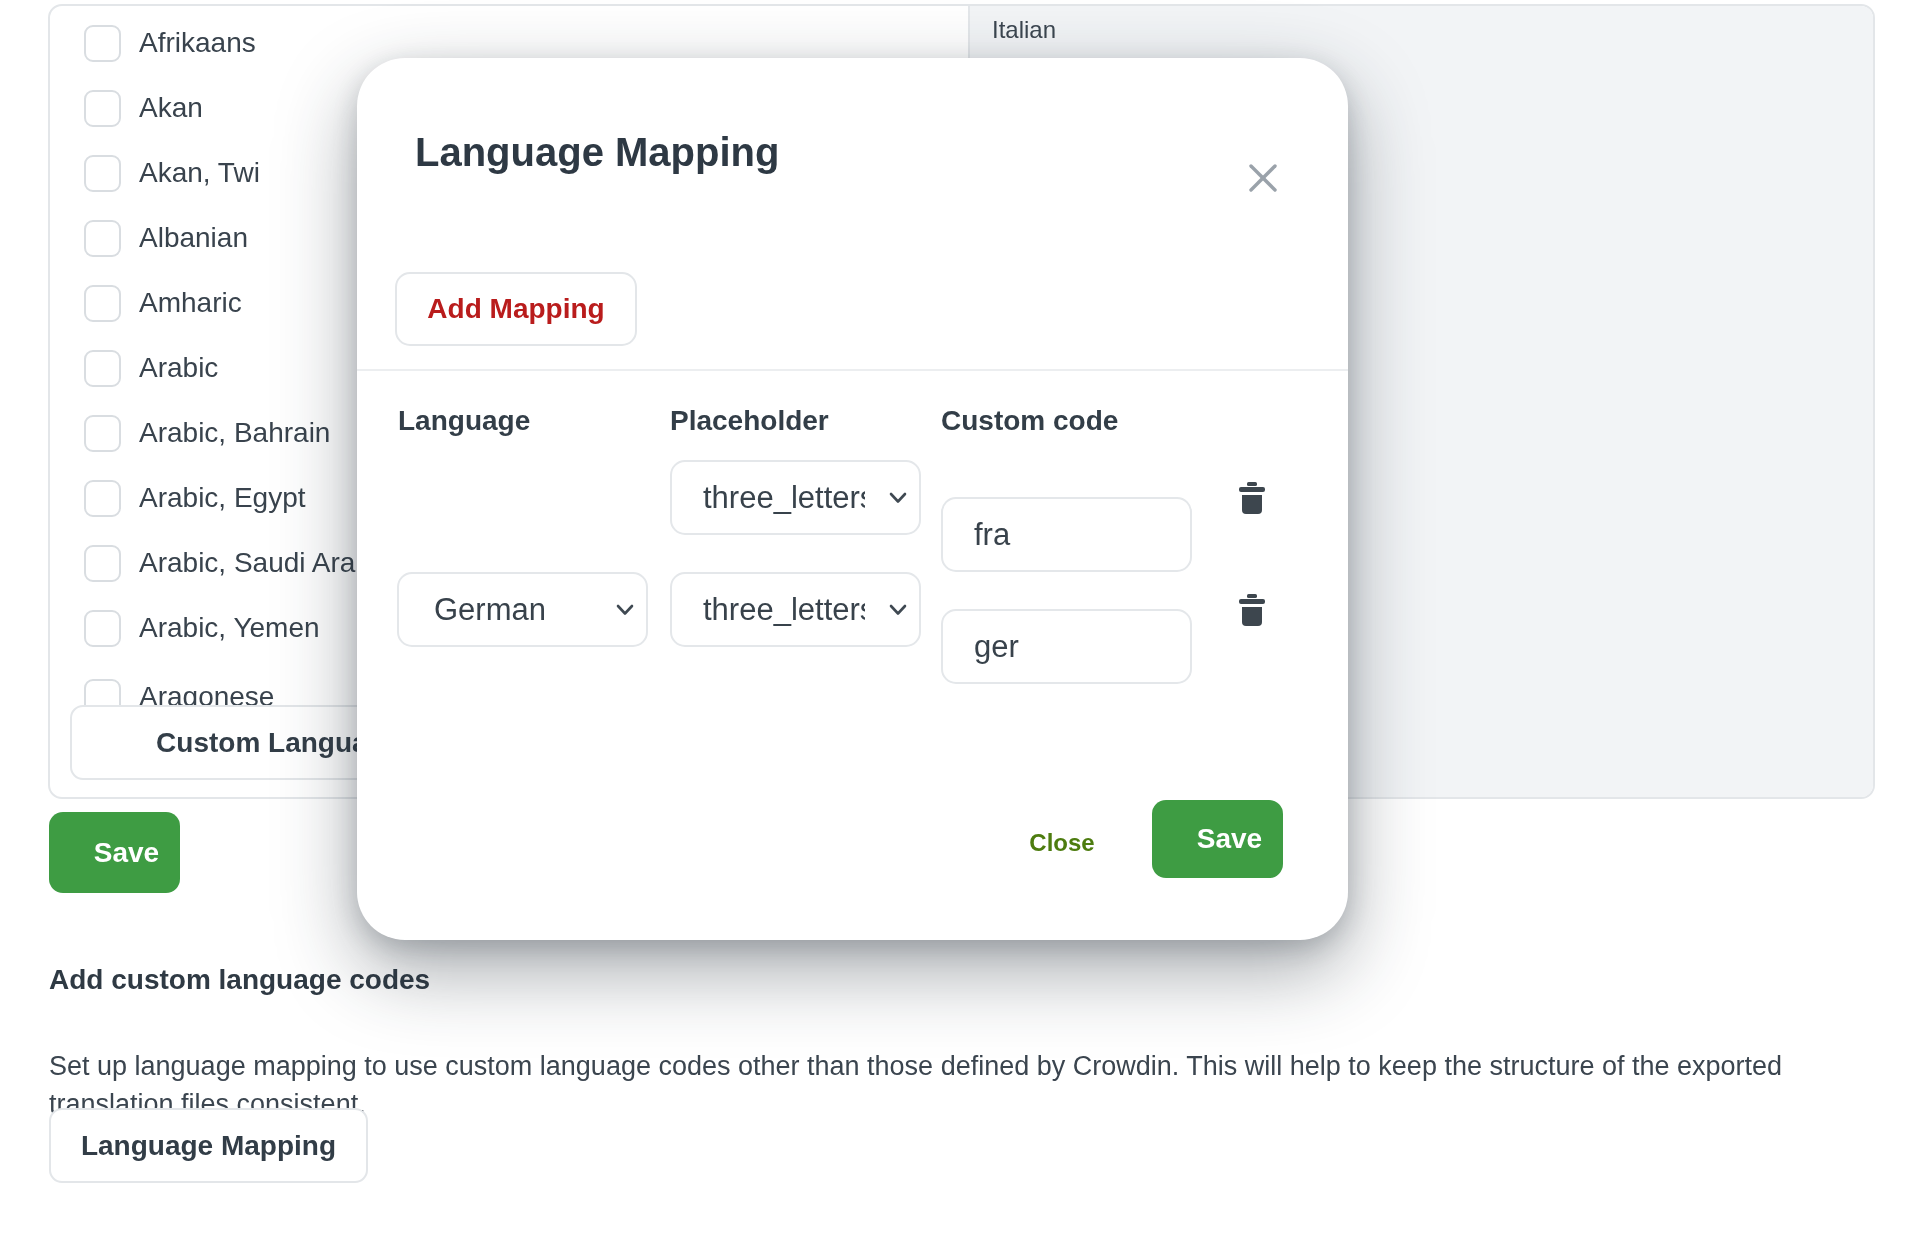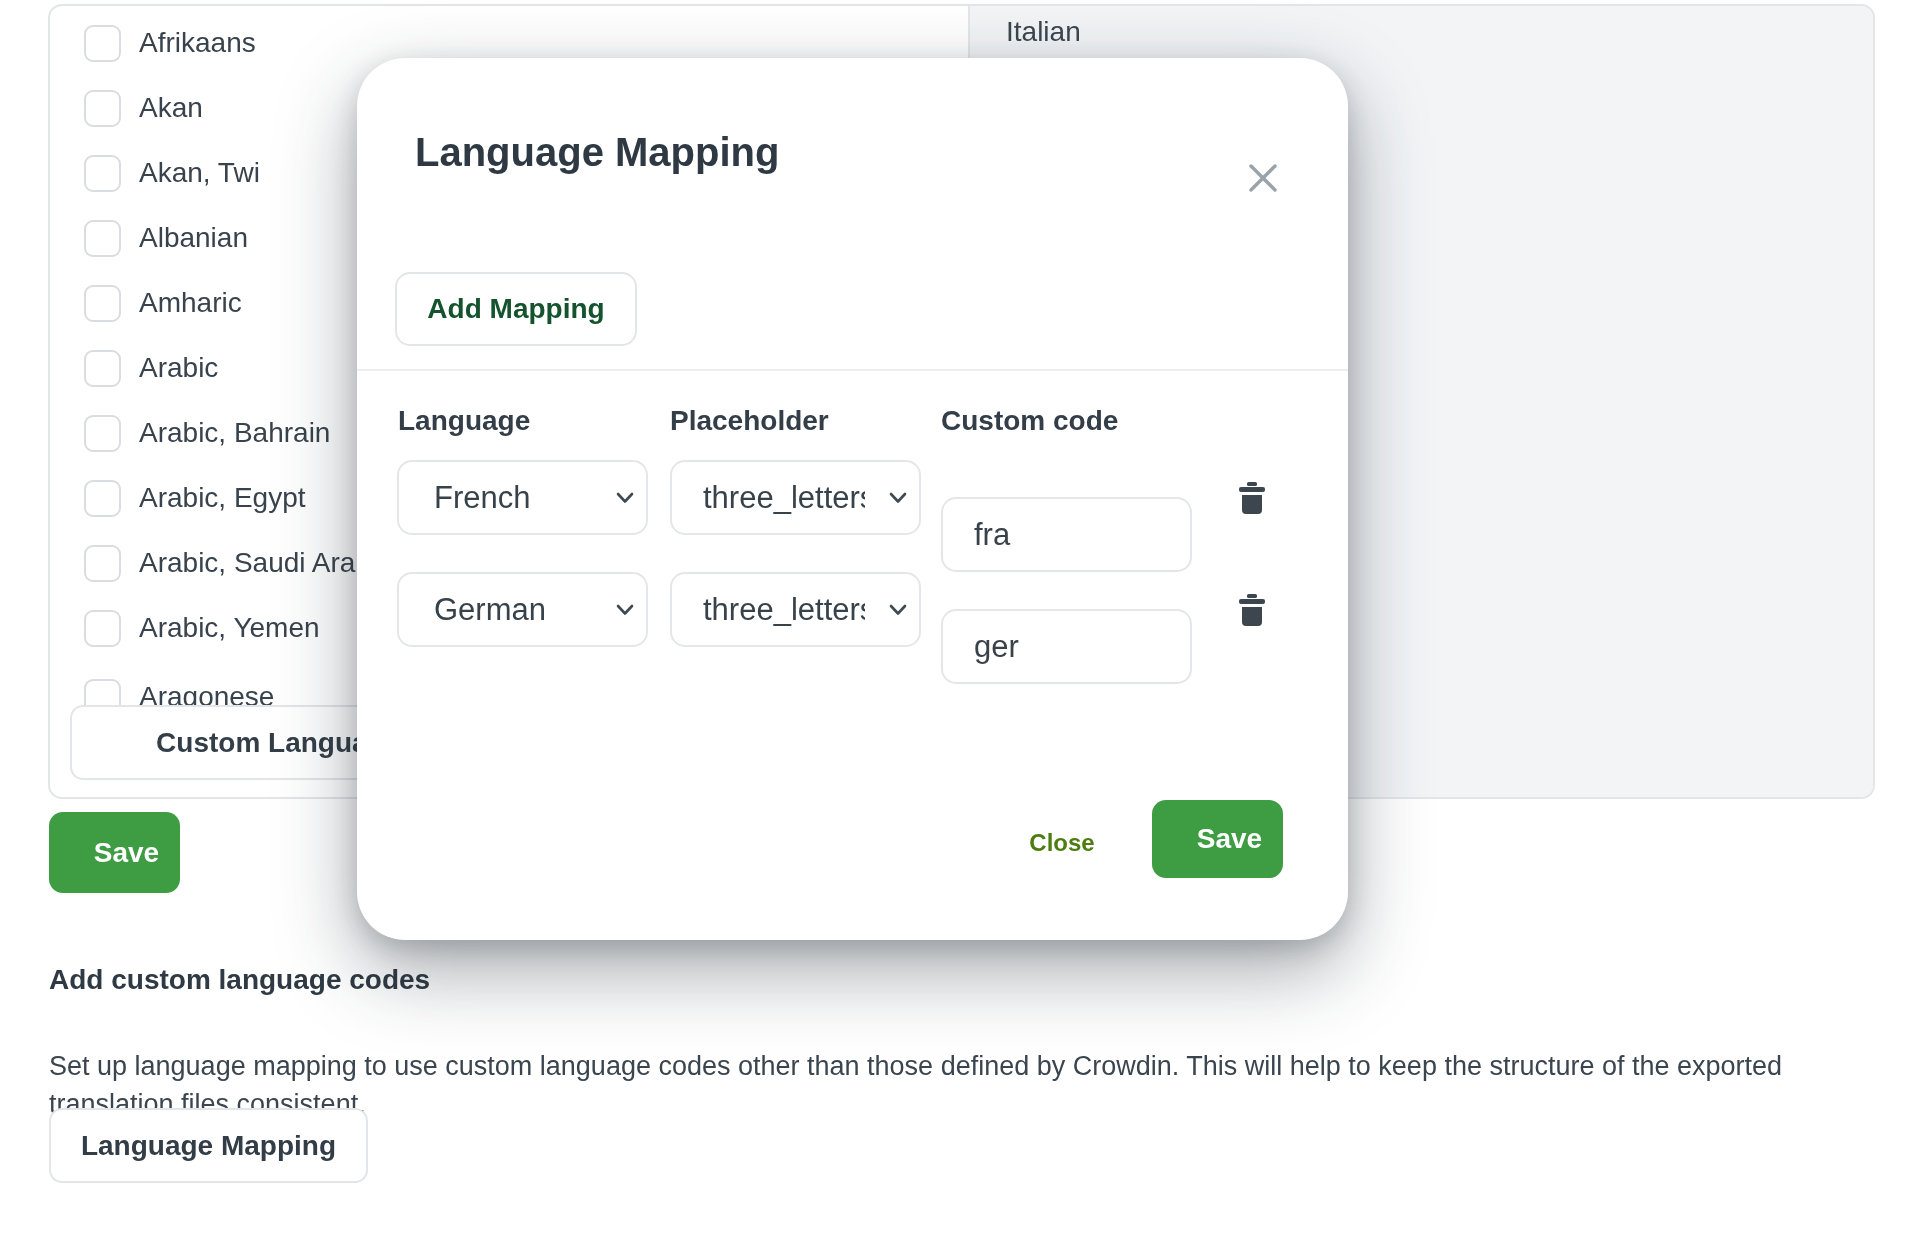--- a/index.html
+++ b/index.html
@@ -4,21 +4,21 @@
 <style>
   * { margin:0; padding:0; box-sizing:border-box; }
   html,body { width:1924px; height:1245px; background:#ffffff; overflow:hidden;
     font-family:"Liberation Sans","DejaVu Sans",sans-serif; color:#3a444e; }
 
   
   .panel { position:absolute; left:48px; top:4px; width:1827px; height:795px;
     background:#ffffff; border:2px solid #e3e6e9; border-radius:14px; overflow:hidden; }
   .right-pane { position:absolute; left:918px; top:0; right:0; bottom:0;
     background:#f2f4f6; border-left:2px solid #e4e7ea; }
-  .italian-label { position:absolute; left:36px; top:10px; font-size:28px; color:#3c4650; }
+  .italian-label { position:absolute; left:22px; top:10px; font-size:24px; color:#3c4650; }
 
   .lang-row { position:absolute; left:0; width:900px; height:64px; }
   .lang-checkbox { position:absolute; left:34px; top:50%; margin-top:-19px; width:37px; height:37px;
     background:#fff; border:2px solid #d9dde1; border-radius:9px; }
   .lang-label { position:absolute; left:89px; top:50%; transform:translateY(-52%);
     font-size:28px; color:#39434d; white-space:nowrap; }
 
   .custom-langs-btn { position:absolute; left:20px; top:699px; width:432px; height:75px;
     background:#ffffff; border:2px solid #e3e6e9; border-radius:13px;
     font-size:28px; font-weight:600; color:#333e48;
@@ -39,21 +39,21 @@
 
   
   .modal { position:absolute; left:357px; top:58px; width:991px; height:882px;
     background:#ffffff; border-radius:48px;
     box-shadow:0 30px 80px rgba(30,40,50,.40), 0 8px 24px rgba(30,40,50,.18); }
   .modal-title { position:absolute; left:58px; top:72px; font-size:40px; font-weight:600; color:#2e3944; }
   .modal-close { position:absolute; left:886px; top:100px; width:40px; height:40px;
     display:flex; align-items:center; justify-content:center; cursor:pointer; }
   .add-mapping-btn { position:absolute; left:38px; top:214px; width:242px; height:74px;
     background:#ffffff; border:2px solid #e3e6e9; border-radius:15px;
-    font-size:28px; font-weight:600; color:#14532d;
+    font-size:28px; font-weight:600; color:#b91c1c;
     display:flex; align-items:center; justify-content:center; }
   .modal-divider { position:absolute; left:0; right:0; top:311px; height:2px; background:#eceef0; }
 
   .col-header { position:absolute; top:347px; font-size:28px; font-weight:600; color:#333e48; white-space:nowrap; }
   .col-1 { left:41px; } .col-2 { left:313px; } .col-3 { left:584px; }
 
   .map-row { position:absolute; left:0; width:991px; height:75px; }
   .row-1 { top:402px; } .row-2 { top:514px; }
   .field { position:absolute; top:0; height:75px; width:251px;
     background:#fff; border:2px solid #e4e7ea; border-radius:15px;
@@ -154,28 +154,20 @@
   <button class="add-mapping-btn">Add Mapping</button>
 
   <div class="modal-divider"></div>
 
   <div class="col-header col-1">Language</div>
   <div class="col-header col-2">Placeholder</div>
   <div class="col-header col-3">Custom code</div>
 
   <div id="map-rows">
       <div class="map-row row-1">
-        <div class="field select f-lang">
-          <span>French</span>
-          <span class="chevron">
-            <svg width="18" height="12" viewBox="0 0 18 12">
-              <polyline points="2,2 9,9.5 16,2" fill="none" stroke="#3f4952" stroke-width="2.6" stroke-linecap="round" stroke-linejoin="round"></polyline>
-            </svg>
-          </span>
-        </div>
         <div class="field select f-ph">
           <span class="ph-text">three_letters_code</span>
           <span class="chevron">
             <svg width="18" height="12" viewBox="0 0 18 12">
               <polyline points="2,2 9,9.5 16,2" fill="none" stroke="#3f4952" stroke-width="2.6" stroke-linecap="round" stroke-linejoin="round"></polyline>
             </svg>
           </span>
         </div>
         <div class="field f-code">
           <span>fra</span>

